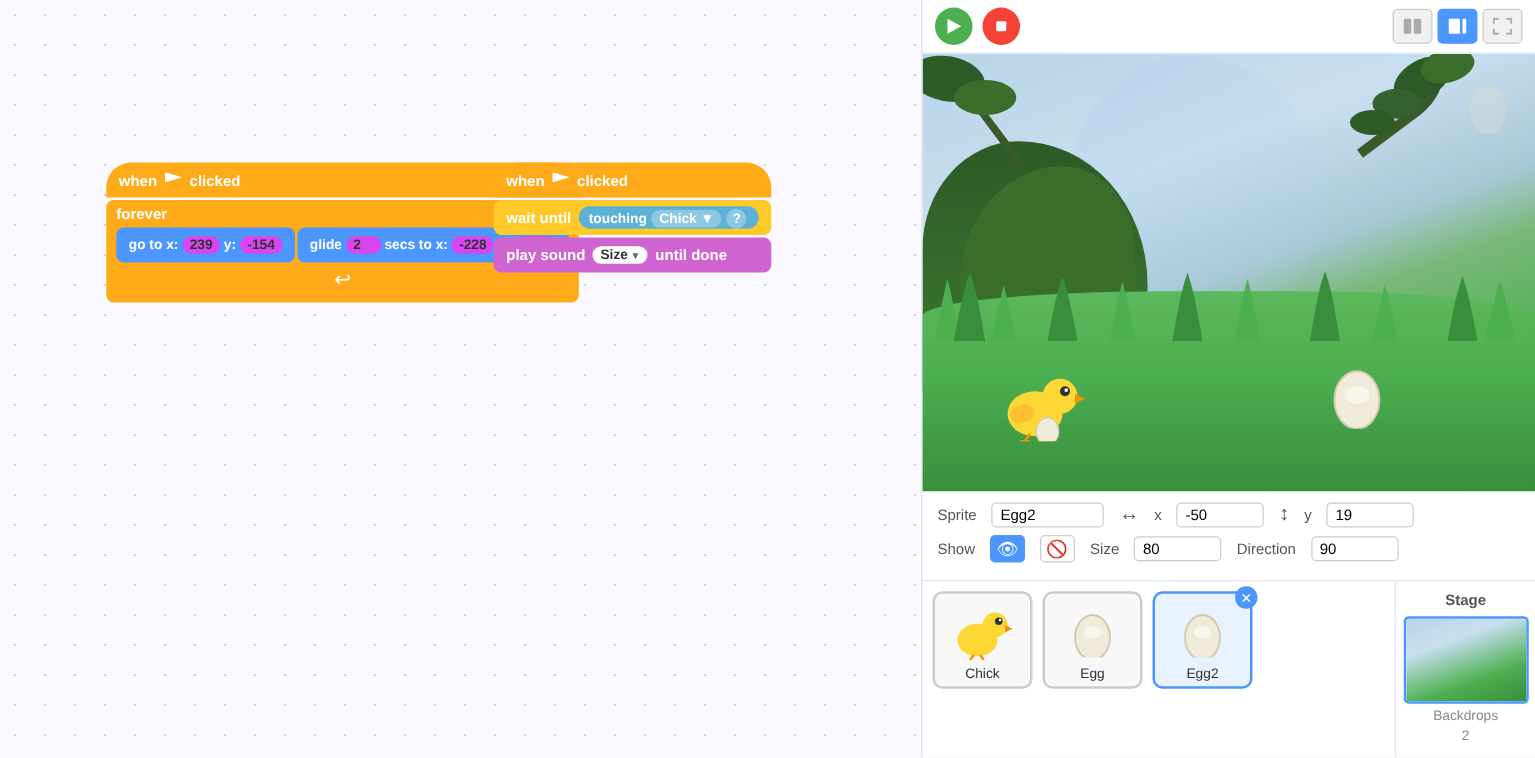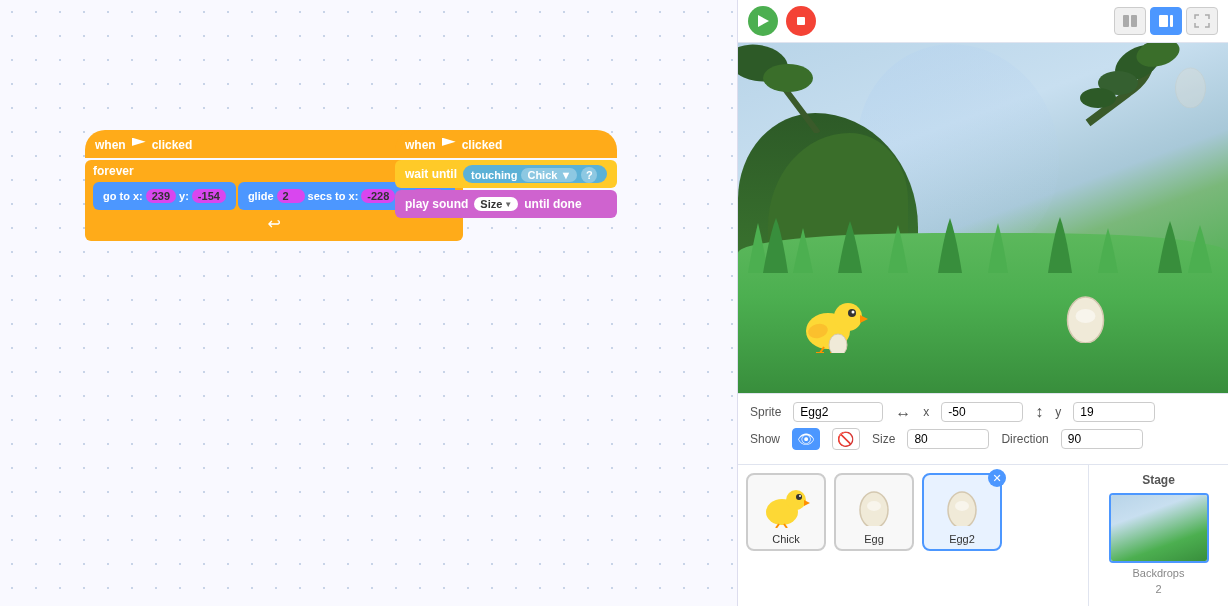--- a/index.html
+++ b/index.html
@@ -119,21 +119,21 @@
       font-size: 12px;
       color: #555;
       font-weight: 500;
     }
 
     .prop-input {
       border: 1px solid #ccc;
       border-radius: 4px;
       padding: 2px 6px;
       font-size: 12px;
-      width: 82px;
+      width: 70px;
       outline: none;
     }
 
     .prop-input.wide { width: 90px; }
 
     .xy-icon { font-size: 16px; color: #555; }
 
     .visibility-btn {
       width: 28px; height: 22px;
       border: 1px solid #ccc;
@@ -202,21 +202,21 @@
       background: #4c97ff;
       border-radius: 50%;
       color: #fff;
       font-size: 11px;
       display: flex; align-items: center; justify-content: center;
       cursor: pointer;
     }
 
     
     .stage-thumb-section {
-      width: 140px;
+      width: 112px;
       border-left: 1px solid #e0e4ef;
       padding: 8px;
       display: flex;
       flex-direction: column;
       align-items: center;
       margin-left: 16px;
     }
 
     .stage-label {
       font-size: 12px;

